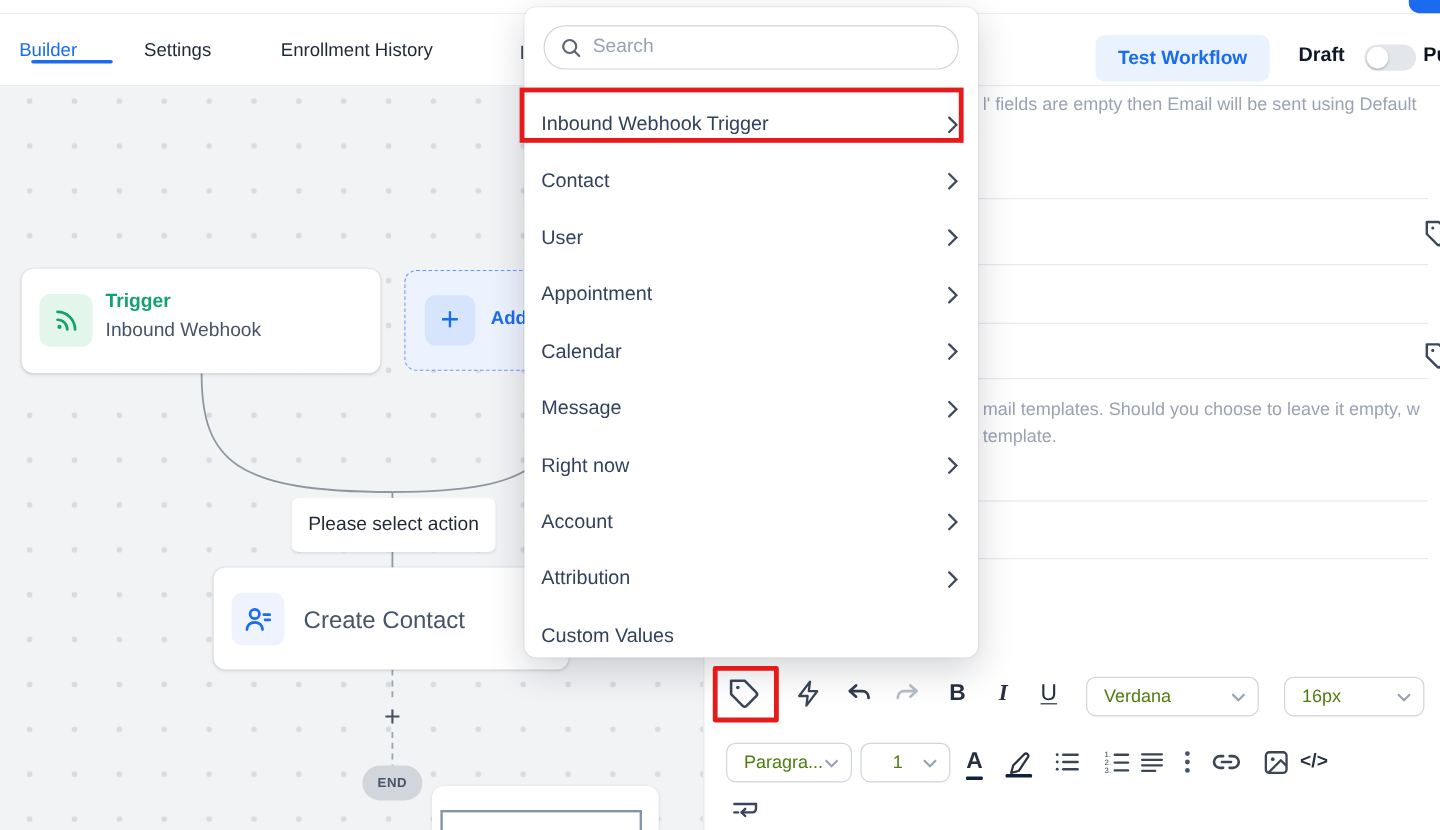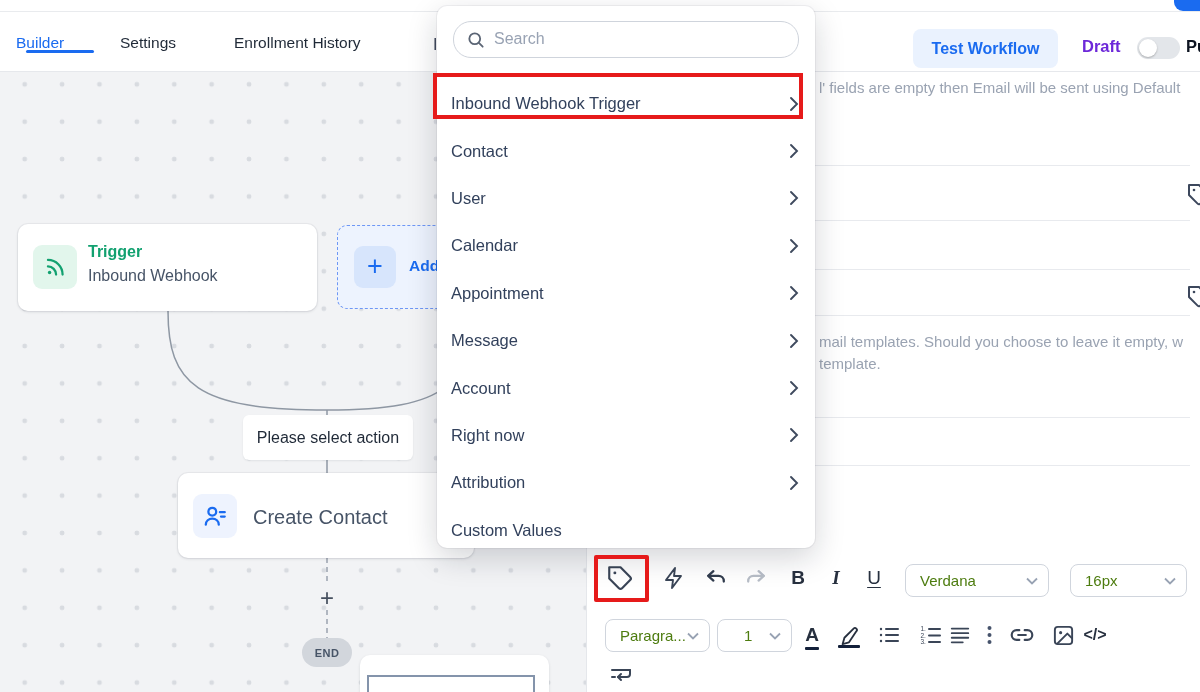--- a/index.html
+++ b/index.html
@@ -10,21 +10,21 @@
   
   .topline { position:absolute; left:0; top:11px; width:1200px; height:1px; background:#e9ebee; }
   .blue-frag { position:absolute; left:1174px; top:0; width:26px; height:11px; background:#1a6bf0; border-radius:0 0 0 9px; }
   .tabbar { position:absolute; left:0; top:12px; width:1200px; height:60px; background:#fff; border-bottom:1px solid #e6e8ec; }
   .tab { position:absolute; top:22px; font-size:15.5px; color:#1f2937; cursor:default; white-space:nowrap; }
   .tab.active { color:#1a6bf0; font-weight:500; }
   .tab-underline { position:absolute; left:10px; bottom:-1px; width:68px; height:3.5px; background:#1a6bf0; border-radius:2px; }
   .tab-frag { position:absolute; left:433px; top:24px; width:3px; height:18px; overflow:hidden; font-size:16px; color:#3a4457; }
   .btn-testwf { position:absolute; left:913px; top:17px; width:145px; height:39px; background:#eaf2fe; color:#1a6bf0;
     font-size:16px; font-weight:600; border:none; border-radius:8px; text-align:center; line-height:39px; }
-  .draft-label { position:absolute; left:1082px; top:25px; font-size:16.5px; font-weight:600; color:#6d28d9; }
+  .draft-label { position:absolute; left:1082px; top:25px; font-size:16.5px; font-weight:600; color:#0f172a; }
   .toggle { position:absolute; left:1137px; top:25px; width:43px; height:22px; border-radius:11px; background:#e3e6ea; }
   .toggle .knob { position:absolute; left:2px; top:2px; width:18px; height:18px; border-radius:50%; background:#fff; box-shadow:0 1px 2px rgba(0,0,0,.25); }
   .publish-frag { position:absolute; left:1186px; top:25px; font-size:16.5px; font-weight:600; color:#0d1421; white-space:nowrap; }
 
   
   .canvas { position:absolute; left:0; top:72px; width:586px; height:620px; background:#f2f3f5;
     background-image:radial-gradient(circle, #d8dbe0 2.1px, transparent 2.7px);
     background-size:37.4px 37.4px; background-position:6px 31px; }
   .node-card { position:absolute; background:#fff; border-radius:10px; box-shadow:0 1px 3px rgba(16,24,40,.12), 0 0 0 1px rgba(16,24,40,.04); }
   .trigger-card { left:18px; top:152px; width:299px; height:87px; }
@@ -337,45 +337,45 @@
             <path d="M2 2 L8 8 L2 14"></path>
           </svg>
       </div>
       <div class="mi">
         <span class="mi-label">User</span>
         <svg width="10" height="16" viewBox="0 0 10 16" fill="none" stroke="#3f4a5e" stroke-width="1.9" stroke-linecap="round">
             <path d="M2 2 L8 8 L2 14"></path>
           </svg>
       </div>
       <div class="mi">
+        <span class="mi-label">Appointment</span>
+        <svg width="10" height="16" viewBox="0 0 10 16" fill="none" stroke="#3f4a5e" stroke-width="1.9" stroke-linecap="round">
+            <path d="M2 2 L8 8 L2 14"></path>
+          </svg>
+      </div>
+      <div class="mi">
         <span class="mi-label">Calendar</span>
         <svg width="10" height="16" viewBox="0 0 10 16" fill="none" stroke="#3f4a5e" stroke-width="1.9" stroke-linecap="round">
             <path d="M2 2 L8 8 L2 14"></path>
           </svg>
       </div>
       <div class="mi">
-        <span class="mi-label">Appointment</span>
-        <svg width="10" height="16" viewBox="0 0 10 16" fill="none" stroke="#3f4a5e" stroke-width="1.9" stroke-linecap="round">
-            <path d="M2 2 L8 8 L2 14"></path>
-          </svg>
-      </div>
-      <div class="mi">
         <span class="mi-label">Message</span>
         <svg width="10" height="16" viewBox="0 0 10 16" fill="none" stroke="#3f4a5e" stroke-width="1.9" stroke-linecap="round">
             <path d="M2 2 L8 8 L2 14"></path>
           </svg>
       </div>
       <div class="mi">
+        <span class="mi-label">Right now</span>
+        <svg width="10" height="16" viewBox="0 0 10 16" fill="none" stroke="#3f4a5e" stroke-width="1.9" stroke-linecap="round">
+            <path d="M2 2 L8 8 L2 14"></path>
+          </svg>
+      </div>
+      <div class="mi">
         <span class="mi-label">Account</span>
-        <svg width="10" height="16" viewBox="0 0 10 16" fill="none" stroke="#3f4a5e" stroke-width="1.9" stroke-linecap="round">
-            <path d="M2 2 L8 8 L2 14"></path>
-          </svg>
-      </div>
-      <div class="mi">
-        <span class="mi-label">Right now</span>
         <svg width="10" height="16" viewBox="0 0 10 16" fill="none" stroke="#3f4a5e" stroke-width="1.9" stroke-linecap="round">
             <path d="M2 2 L8 8 L2 14"></path>
           </svg>
       </div>
       <div class="mi">
         <span class="mi-label">Attribution</span>
         <svg width="10" height="16" viewBox="0 0 10 16" fill="none" stroke="#3f4a5e" stroke-width="1.9" stroke-linecap="round">
             <path d="M2 2 L8 8 L2 14"></path>
           </svg>
       </div>

